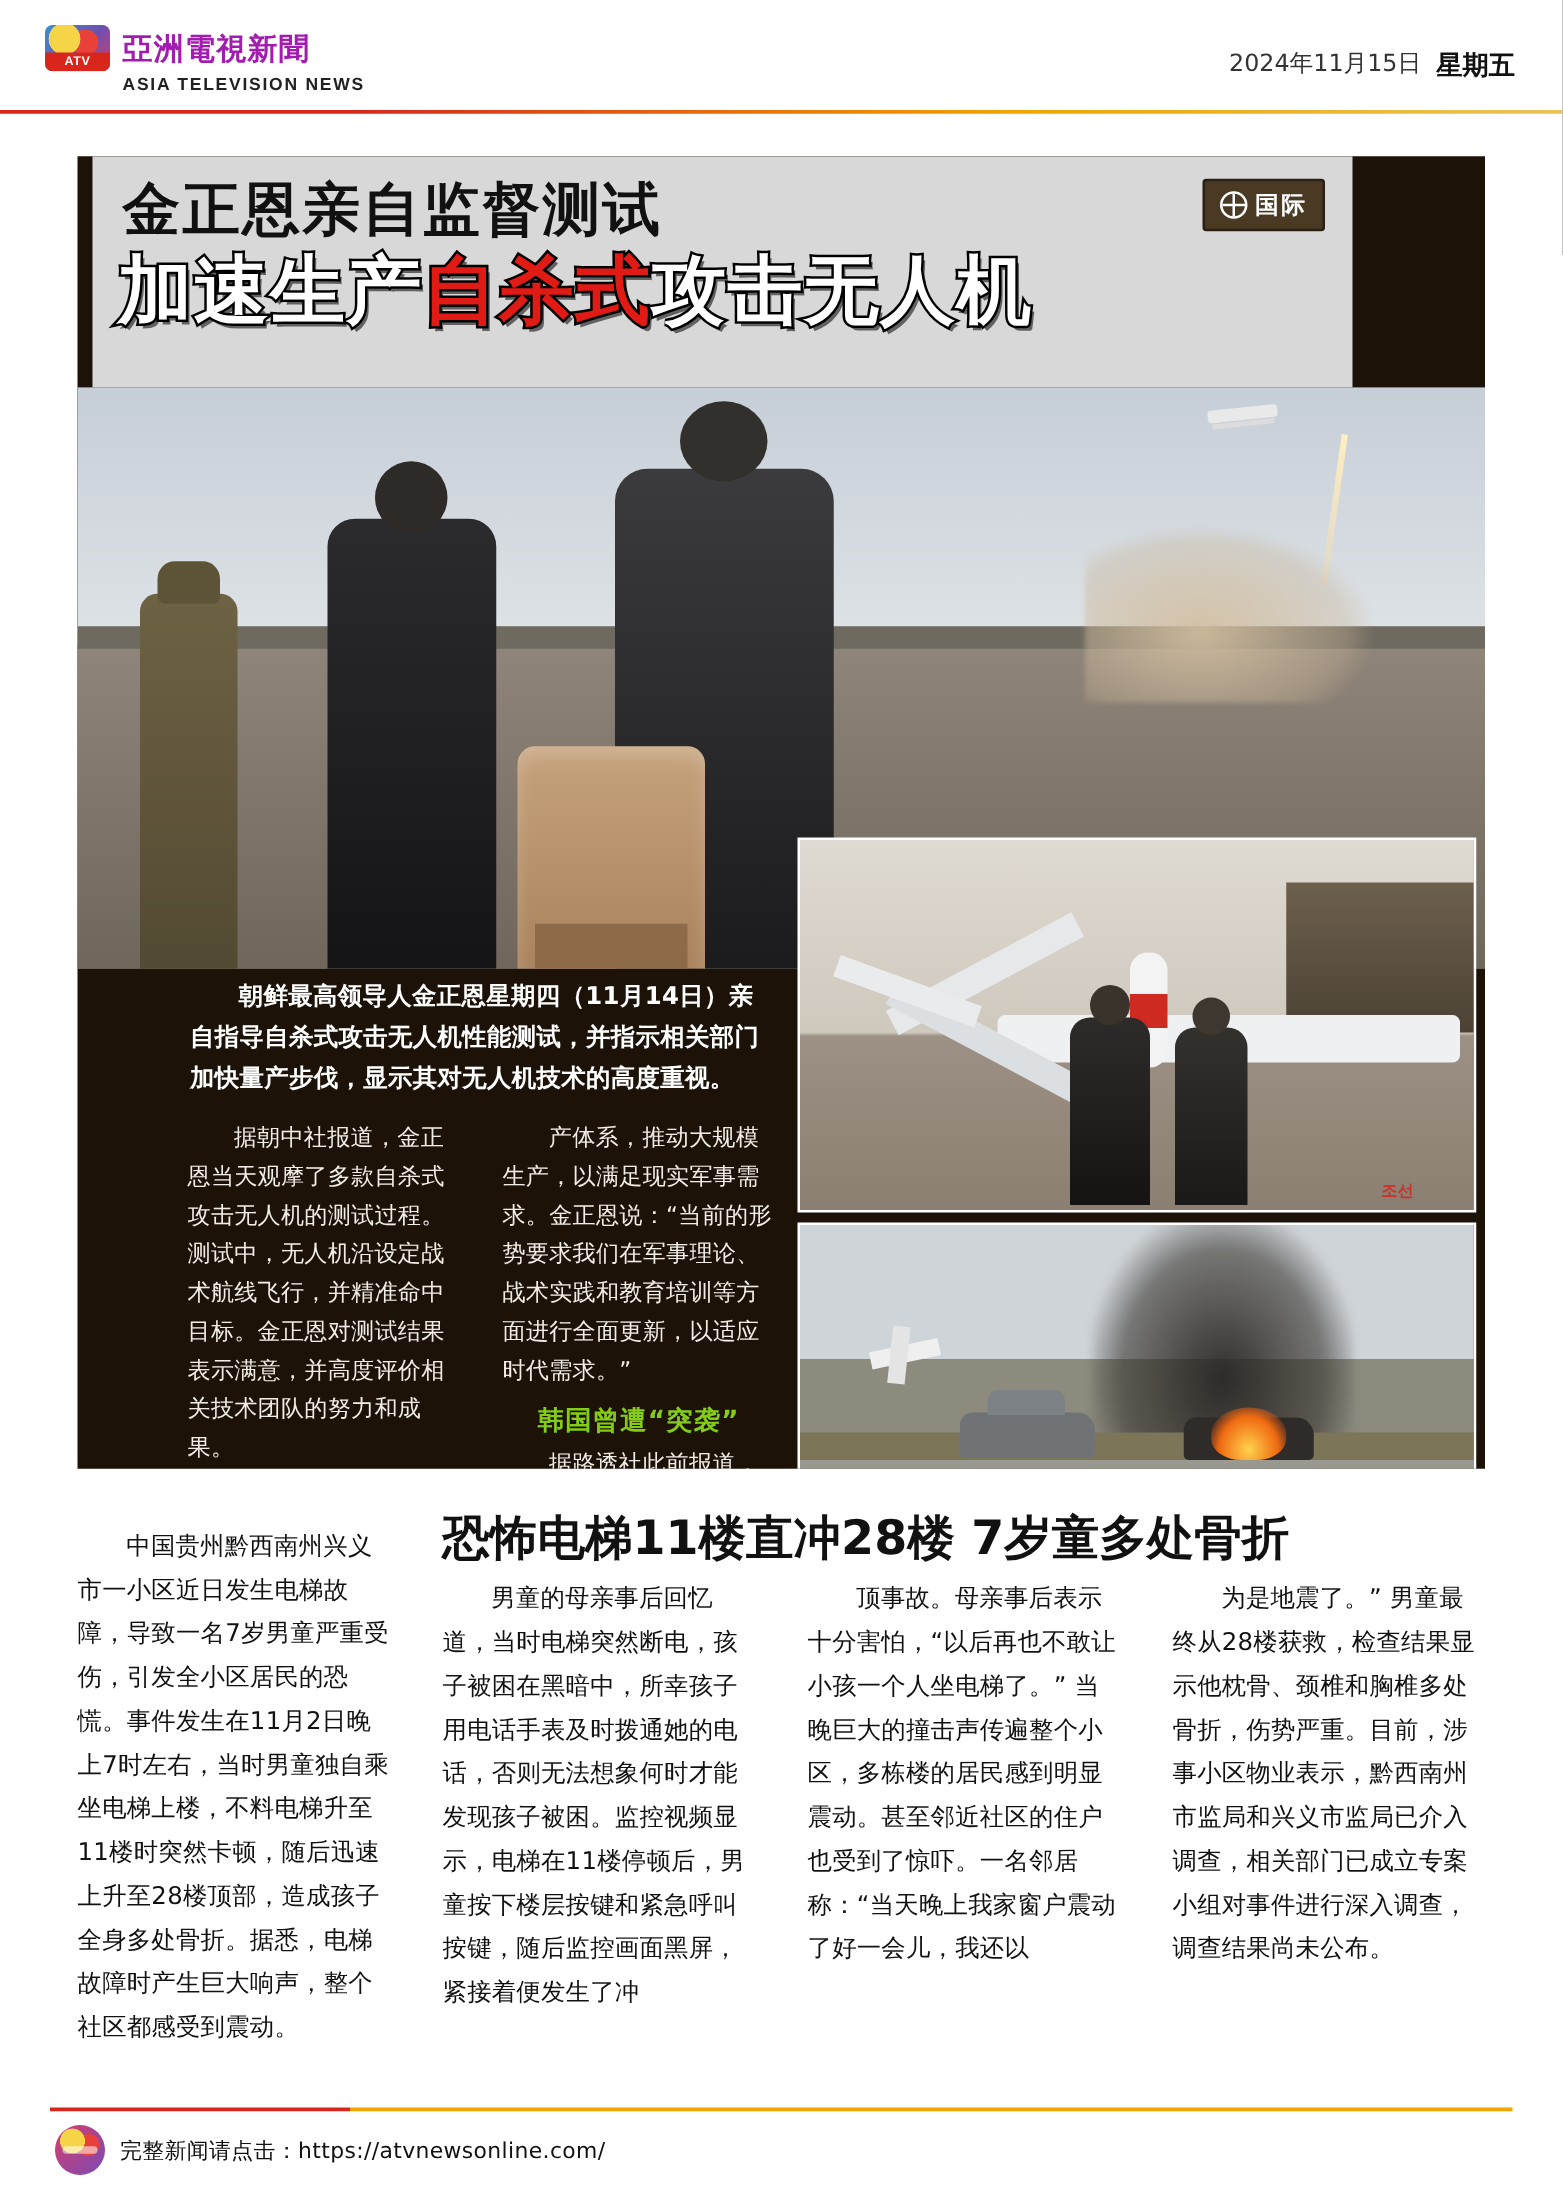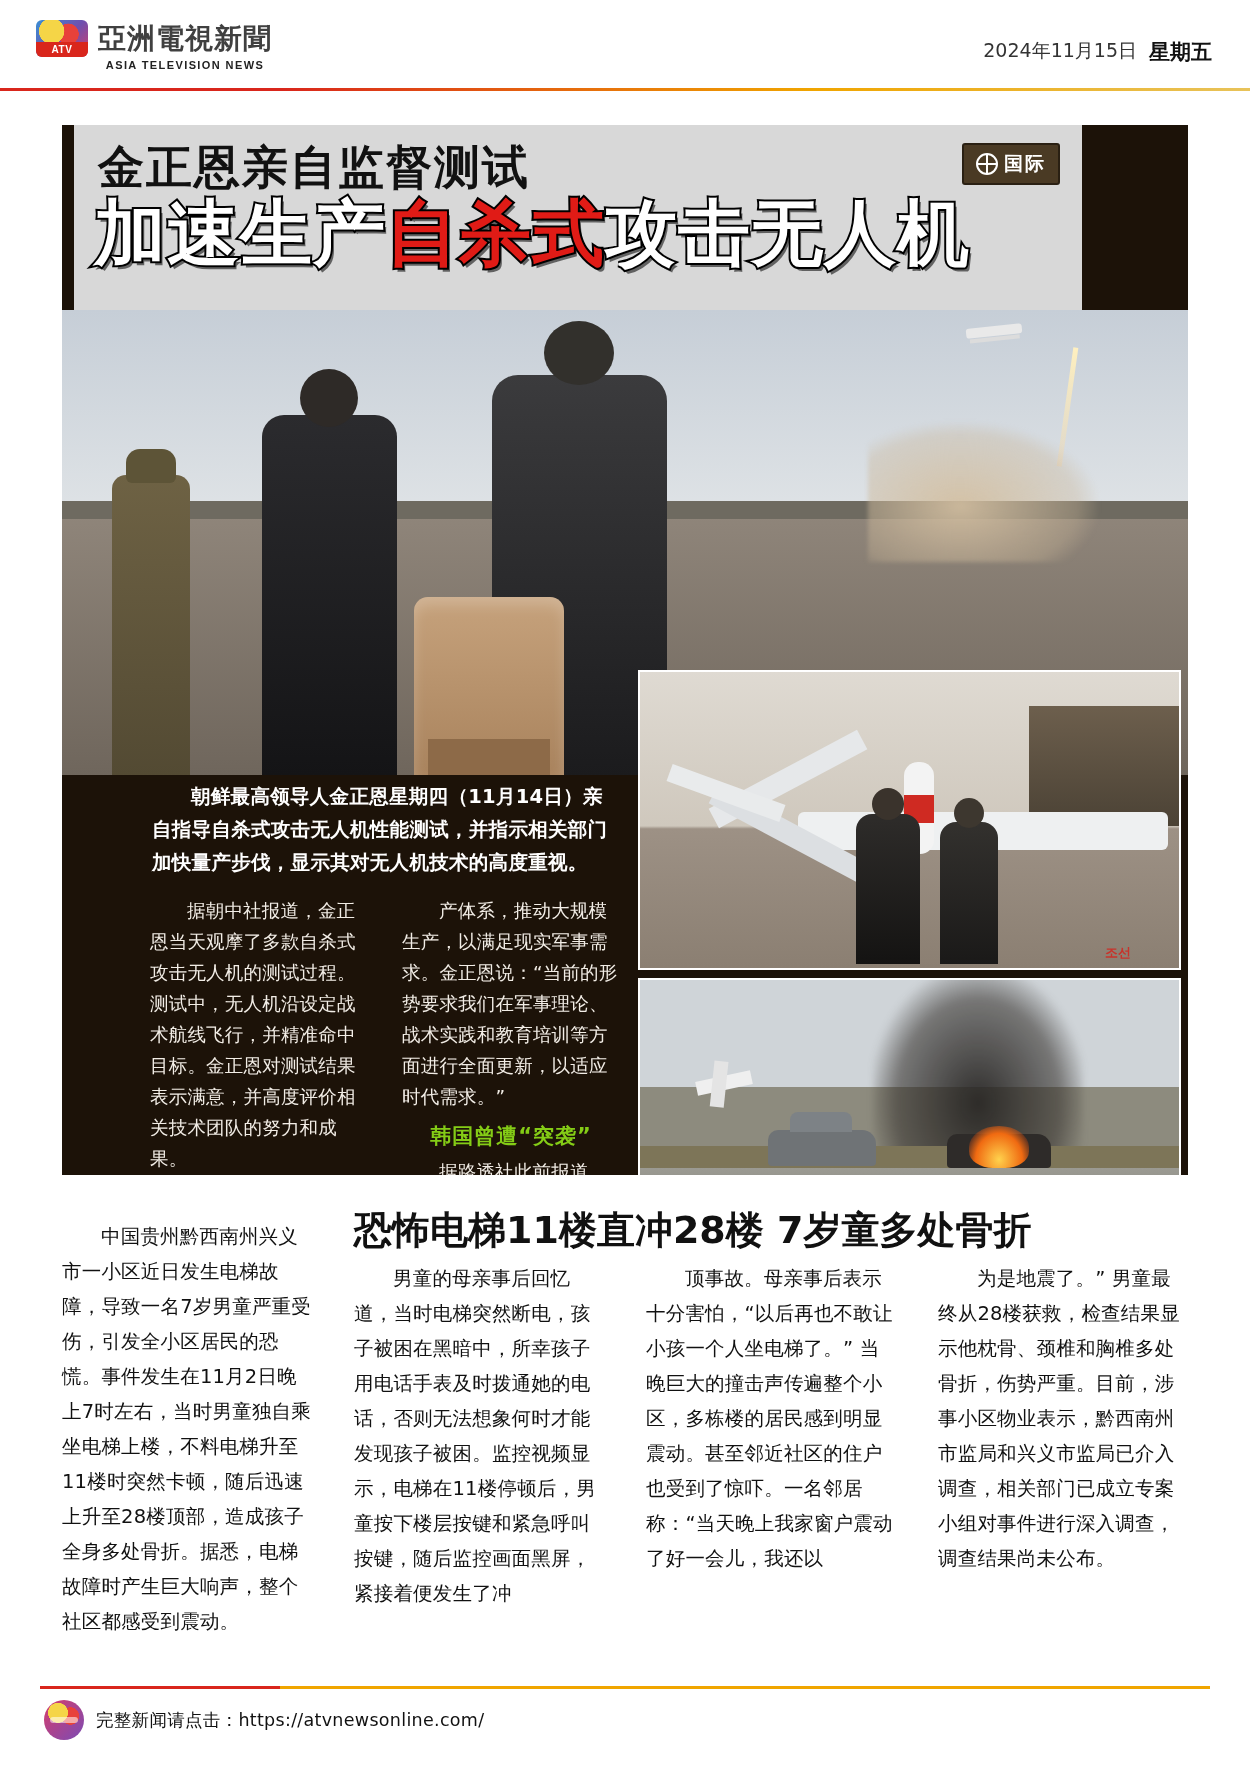--- a/index.html
+++ b/index.html
@@ -34,25 +34,25 @@
     position: relative; overflow: hidden;
   }
   .logo-mark .atv-tag {
     position: absolute; bottom: 0; left: 0; right: 0; height: 15px;
     background: #d9261c; color: #fff; font-size: 10px; line-height: 15px;
     text-align: center; font-weight: bold; letter-spacing: .5px;
     font-family: "Liberation Sans", sans-serif;
   }
   .logo-text { margin-left: 10px; padding-top: 2px; }
   .logo-cn {
-    font-size: 28px; font-weight: bold; letter-spacing: 1px; color: #404040;
+    font-size: 24px; font-weight: bold; letter-spacing: 1px; color: #a21caf;
     line-height: 34px;
   }
   .logo-en {
-    font-size: 11px; letter-spacing: 1.4px; color: #222; font-weight: bold;
+    font-size: 14px; letter-spacing: 1.4px; color: #222; font-weight: bold;
     font-family: "Liberation Sans", sans-serif; margin-top: 3px; text-align: center;
   }
   .date-wrap {
     position: absolute; right: 38px; top: 38px;
     display: flex; align-items: flex-start; gap: 12px;
   }
   .date-main { font-size: 19px; color: #333; }
   .date-day { font-size: 21px; font-weight: bold; color: #111; }
   .masthead-rule {
     position: absolute; left: 280px; right: 0; top: 88px; height: 3px;
@@ -74,21 +74,21 @@
     position: absolute; left: 12px; top: 0; width: 1008px; height: 185px;
     background: #d8d8d8;
   }
   .kicker {
     position: absolute; left: 24px; top: 12px;
     font-size: 46px; font-weight: bold; letter-spacing: 2px; color: #111;
     font-family: "DejaVu Sans", sans-serif;
   }
   .headline {
     position: absolute; left: 20px; top: 62px;
-    font-size: 72px; font-weight: bold; letter-spacing: 1px;
+    font-size: 60px; font-weight: bold; letter-spacing: 1px;
     line-height: 92px; white-space: nowrap;
     color: #ffffff;
     -webkit-text-stroke: 4px #000;
     paint-order: stroke fill;
     text-shadow: 3px 4px 0 rgba(0,0,0,.55);
   }
   .headline .hl-red { color: #e01b16; }
   .badge {
     position: absolute; right: 22px; top: 18px;
     display: flex; align-items: center; gap: 6px;

